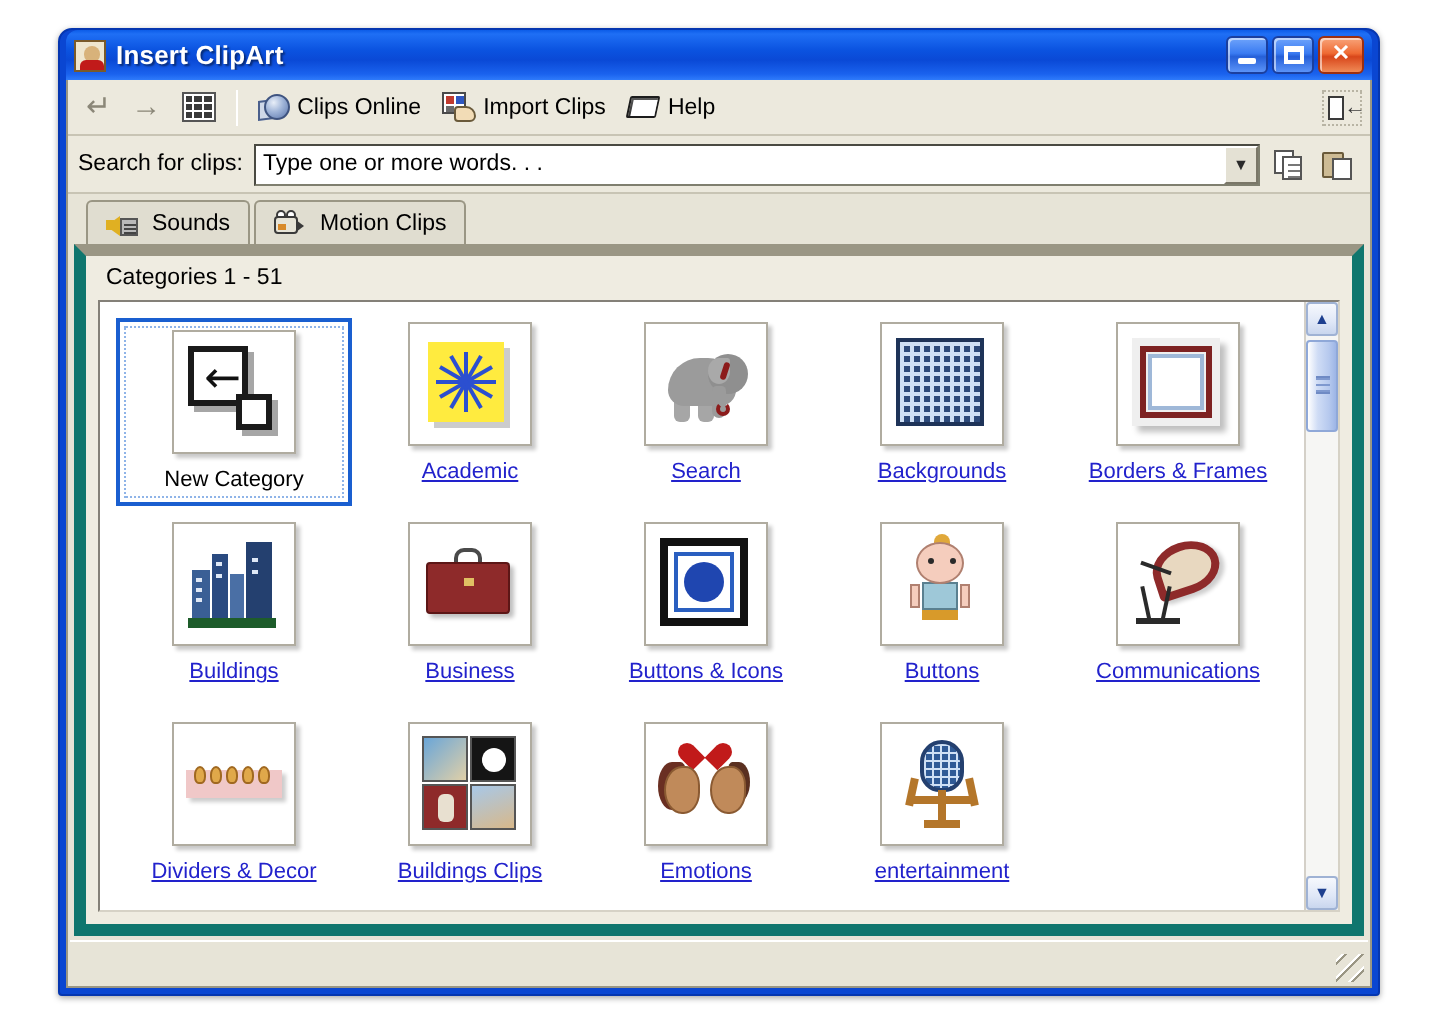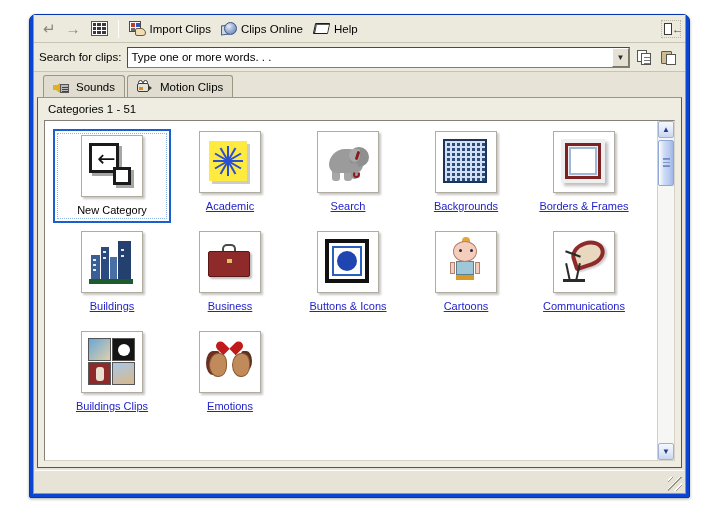--- a/index.html
+++ b/index.html
@@ -255,21 +255,21 @@
   .ico-mot .lens { position:absolute; left:11px; top:5px; width:0;height:0;
       border-top:3px solid transparent; border-bottom:3px solid transparent; border-left:4px solid #3a3a3a; }
   .ico-mot .r1, .ico-mot .r2 { position:absolute; top:0px; width:5px; height:5px; border:1px solid #3a3a3a; border-radius:50%; background:#fff;}
   .ico-mot .r1 { left:1px; } .ico-mot .r2 { left:6px; }
   .ico-mot .dot { position:absolute; left:2px; top:7px; width:4px; height:3px; background:#d88a2a; }
 
   
   .panel {
     flex: 1 1 auto;
     background: #efece1;
-    border: 1px solid #0f766e;
+    border: 6px solid #0f766e;
     border-top-color: #9a9684;
     margin: 0 3px 0 3px;
     display: flex; flex-direction: column;
     min-height: 0;
     position: relative;
     z-index: 1;
     margin-top: -1px;
   }
   .cat-count {
     flex: 0 0 22px; height: 22px;
@@ -513,20 +513,38 @@
     position: absolute; right: 2px; bottom: 1px; width: 14px; height: 14px;
     background:
       repeating-linear-gradient(135deg, transparent 0 2px, #ffffff 2px 3px, #9a9684 3px 4px, transparent 4px 6px);
   }
 </style>
 </head>
 <body>
 
 <div class="window">
 
+  <div class="titlebar">
+    <div class="title-icon">
+      <span class="face"></span>
+        <span class="body"></span>
+    </div>
+    <div class="title-text">Insert ClipArt</div>
+    <div class="caption-buttons">
+      <div class="cap-btn min">
+          <span class="bar"></span>
+        </div>
+      <div class="cap-btn max">
+          <span class="sq"></span>
+        </div>
+      <div class="cap-btn close">
+          <span class="glyph">✕</span>
+        </div>
+    </div>
+  </div>
 
   <div class="client">
 
     <div class="toolbar">
       <div class="tb-btn disabled">
         <span class="arrow-ico">↵</span>
       </div>
       <div class="tb-btn disabled">
         <span class="arrow-ico">→</span>
       </div>
@@ -538,36 +556,36 @@
             <i></i>
             <i></i>
             <i></i>
             <i></i>
             <i></i>
             <i></i>
         </span>
       </div>
       <div class="tb-sep"></div>
       <div class="tb-btn">
+        <span class="globe-ico">
+          <span class="g2"></span>
+            <span class="g1"></span>
+        </span>
+        <span>Clips Online</span>
+      </div>
+      <div class="tb-btn">
         <span class="import-ico">
           <span class="pg">
               <b></b>
               <b></b>
               <b></b>
             </span>
             <span class="hand"></span>
         </span>
         <span>Import Clips</span>
-      </div>
-      <div class="tb-btn">
-        <span class="globe-ico">
-          <span class="g2"></span>
-            <span class="g1"></span>
-        </span>
-        <span>Clips Online</span>
       </div>
       <div class="tb-btn">
         <span class="help-ico">
           <span class="bk"></span>
             <span class="pgs"></span>
         </span>
         <span>Help</span>
       </div>
       <div class="dockright">
         <span class="bx"></span>
@@ -744,37 +762,50 @@
                 <span class="a1"></span>
                   <span class="a2"></span>
                 <span class="pants"></span>
                   <span class="body"></span>
                 <span class="hair"></span>
                   <span class="head"></span>
                 <span class="e1"></span>
                   <span class="e2"></span>
               </div>
             </div>
-            <div class="caption">Cartoons</div>
+            <div class="caption">Buttons</div>
           </div>
 
           <div class="cat">
             <div class="thumbbox">
               <div class="art art-com">
                 <span class="dish"></span>
                   <span class="inner"></span>
                   <span class="arm"></span>
                 <span class="l1"></span>
                   <span class="l2"></span>
                   <span class="base"></span>
               </div>
             </div>
             <div class="caption">Communications</div>
           </div>
 
+          <div class="cat">
+            <div class="thumbbox">
+              <div class="art art-div">
+                <span class="bar"></span>
+                <span class="leaf" style="left:5px"></span>
+                <span class="leaf" style="left:13px"></span>
+                <span class="leaf" style="left:21px"></span>
+                <span class="leaf" style="left:29px"></span>
+                <span class="leaf" style="left:37px"></span>
+              </div>
+            </div>
+            <div class="caption">Dividers &amp; Decor</div>
+          </div>
 
           <div class="cat">
             <div class="thumbbox">
               <div class="art art-dl">
                 <span class="q q1"></span>
                 <span class="q q2">
                     <span class="ball"></span>
                   </span>
                 <span class="q q3">
                     <span class="p"></span>
@@ -794,20 +825,33 @@
                   </span>
                 <span class="h1"></span>
                   <span class="h2"></span>
                 <span class="f1"></span>
                   <span class="f2"></span>
               </div>
             </div>
             <div class="caption">Emotions</div>
           </div>
 
+          <div class="cat">
+            <div class="thumbbox">
+              <div class="art art-ent">
+                <span class="mic"></span>
+                  <span class="stem"></span>
+                <span class="ls ls1"></span>
+                  <span class="ls ls2"></span>
+                <span class="cross"></span>
+                  <span class="base"></span>
+              </div>
+            </div>
+            <div class="caption">entertainment</div>
+          </div>
 
         </div>
 
         <div class="vscroll">
           <div class="sb-btn">
             <span>▲</span>
           </div>
           <div class="sb-track">
             <div class="sb-thumb">
               <span class="grip"></span>

